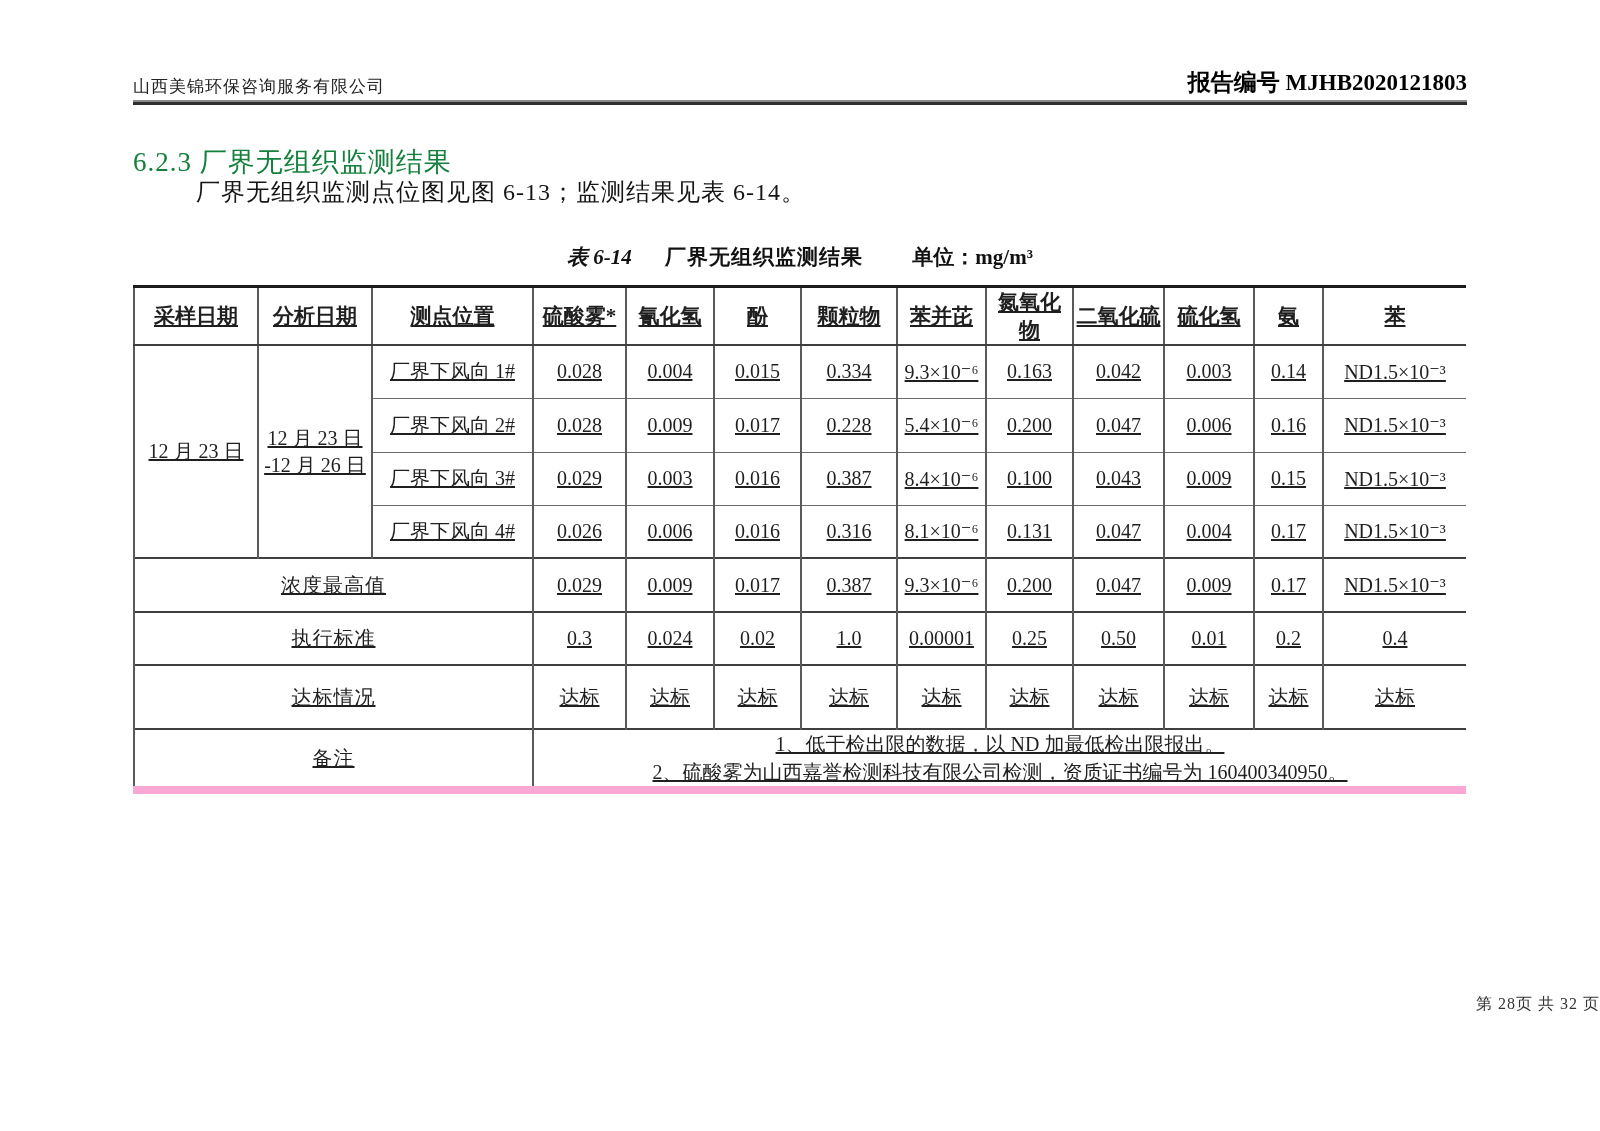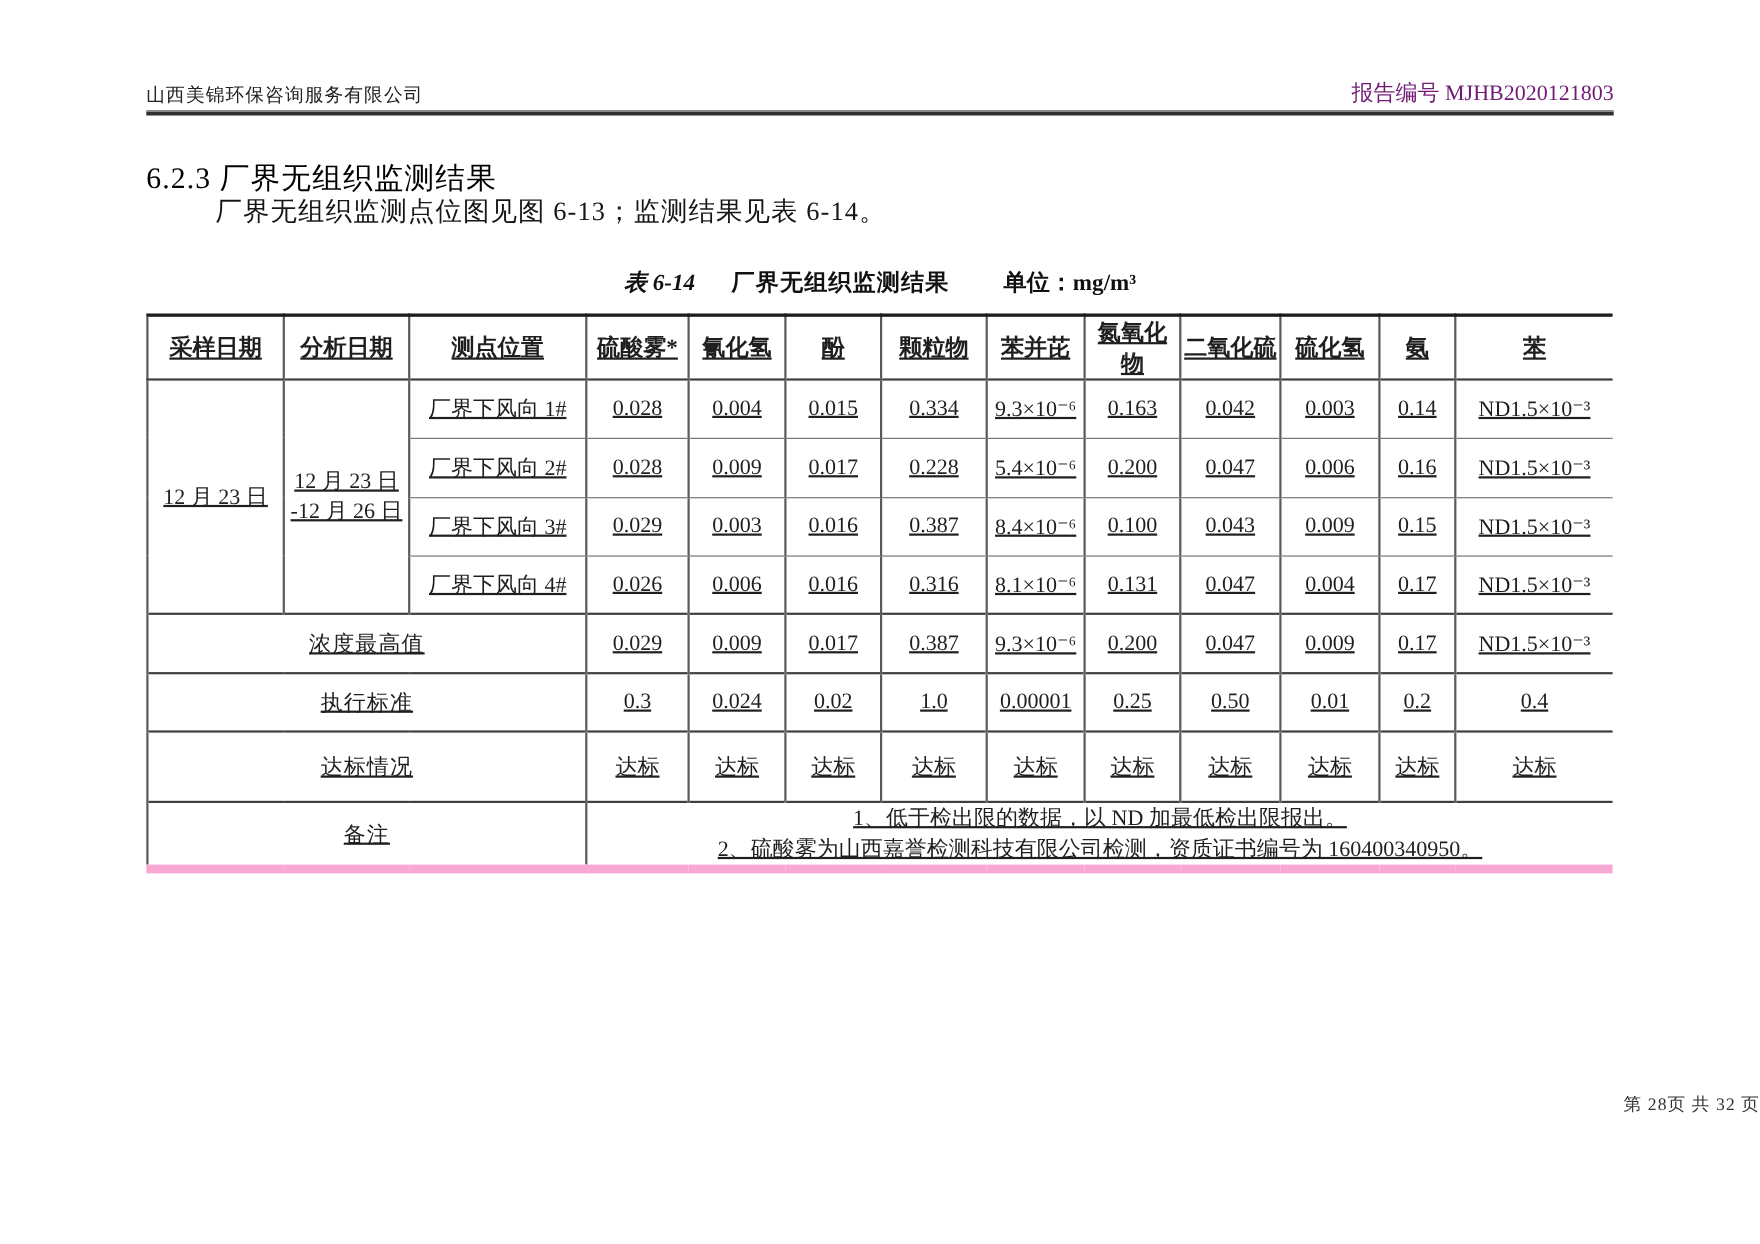--- a/index.html
+++ b/index.html
@@ -9,26 +9,26 @@
     font-family: "Liberation Serif", "DejaVu Serif", serif;
     color: #1f1f1f;
     position: relative;
     overflow: hidden;
   }
   .page { position: absolute; left: 0; top: 0; width: 1600px; height: 1131px; background: #fff; }
 
   
   .pg-header { position: absolute; left: 133px; top: 72px; width: 1334px; height: 26px; }
   .pg-header .left  { position: absolute; left: 0; bottom: 0; font-size: 17px; letter-spacing: 1px; color: #222; }
-  .pg-header .right { position: absolute; right: 0; bottom: 0; font-size: 20px; color: #701a75; }
+  .pg-header .right { position: absolute; right: 0; bottom: 0; font-size: 23px; color: #000000; font-weight: bold; }
   .pg-rule { position: absolute; left: 133px; top: 100px; width: 1334px; height: 5px;
              background: linear-gradient(#8a8a8a 0 40%, #2f2f2f 40% 100%); }
 
   
-  .section-heading { position: absolute; left: 133px; top: 144px; font-size: 27px; color: #000000; letter-spacing: 1px; }
+  .section-heading { position: absolute; left: 133px; top: 144px; font-size: 27px; color: #15803d; letter-spacing: 1px; }
   .intro-paragraph { position: absolute; left: 196px; top: 176px; font-size: 24px; color: #161616; letter-spacing: 1px; }
   .table-caption { position: absolute; left: 133px; top: 243px; width: 1334px; text-align: center;
                    font-size: 21px; font-weight: bold; color: #111; }
   .table-caption .cap-label { margin-right: 28px; font-style: italic; }
   .table-caption .cap-title { margin-right: 44px; letter-spacing: 1px; }
 
   
   table.mon { position: absolute; left: 133px; top: 285px; width: 1332px;
               border-collapse: collapse; table-layout: fixed;
               border-top: 3px solid #1c1c1c; border-bottom: 8px solid #f9a8d4; text-decoration: underline; }

